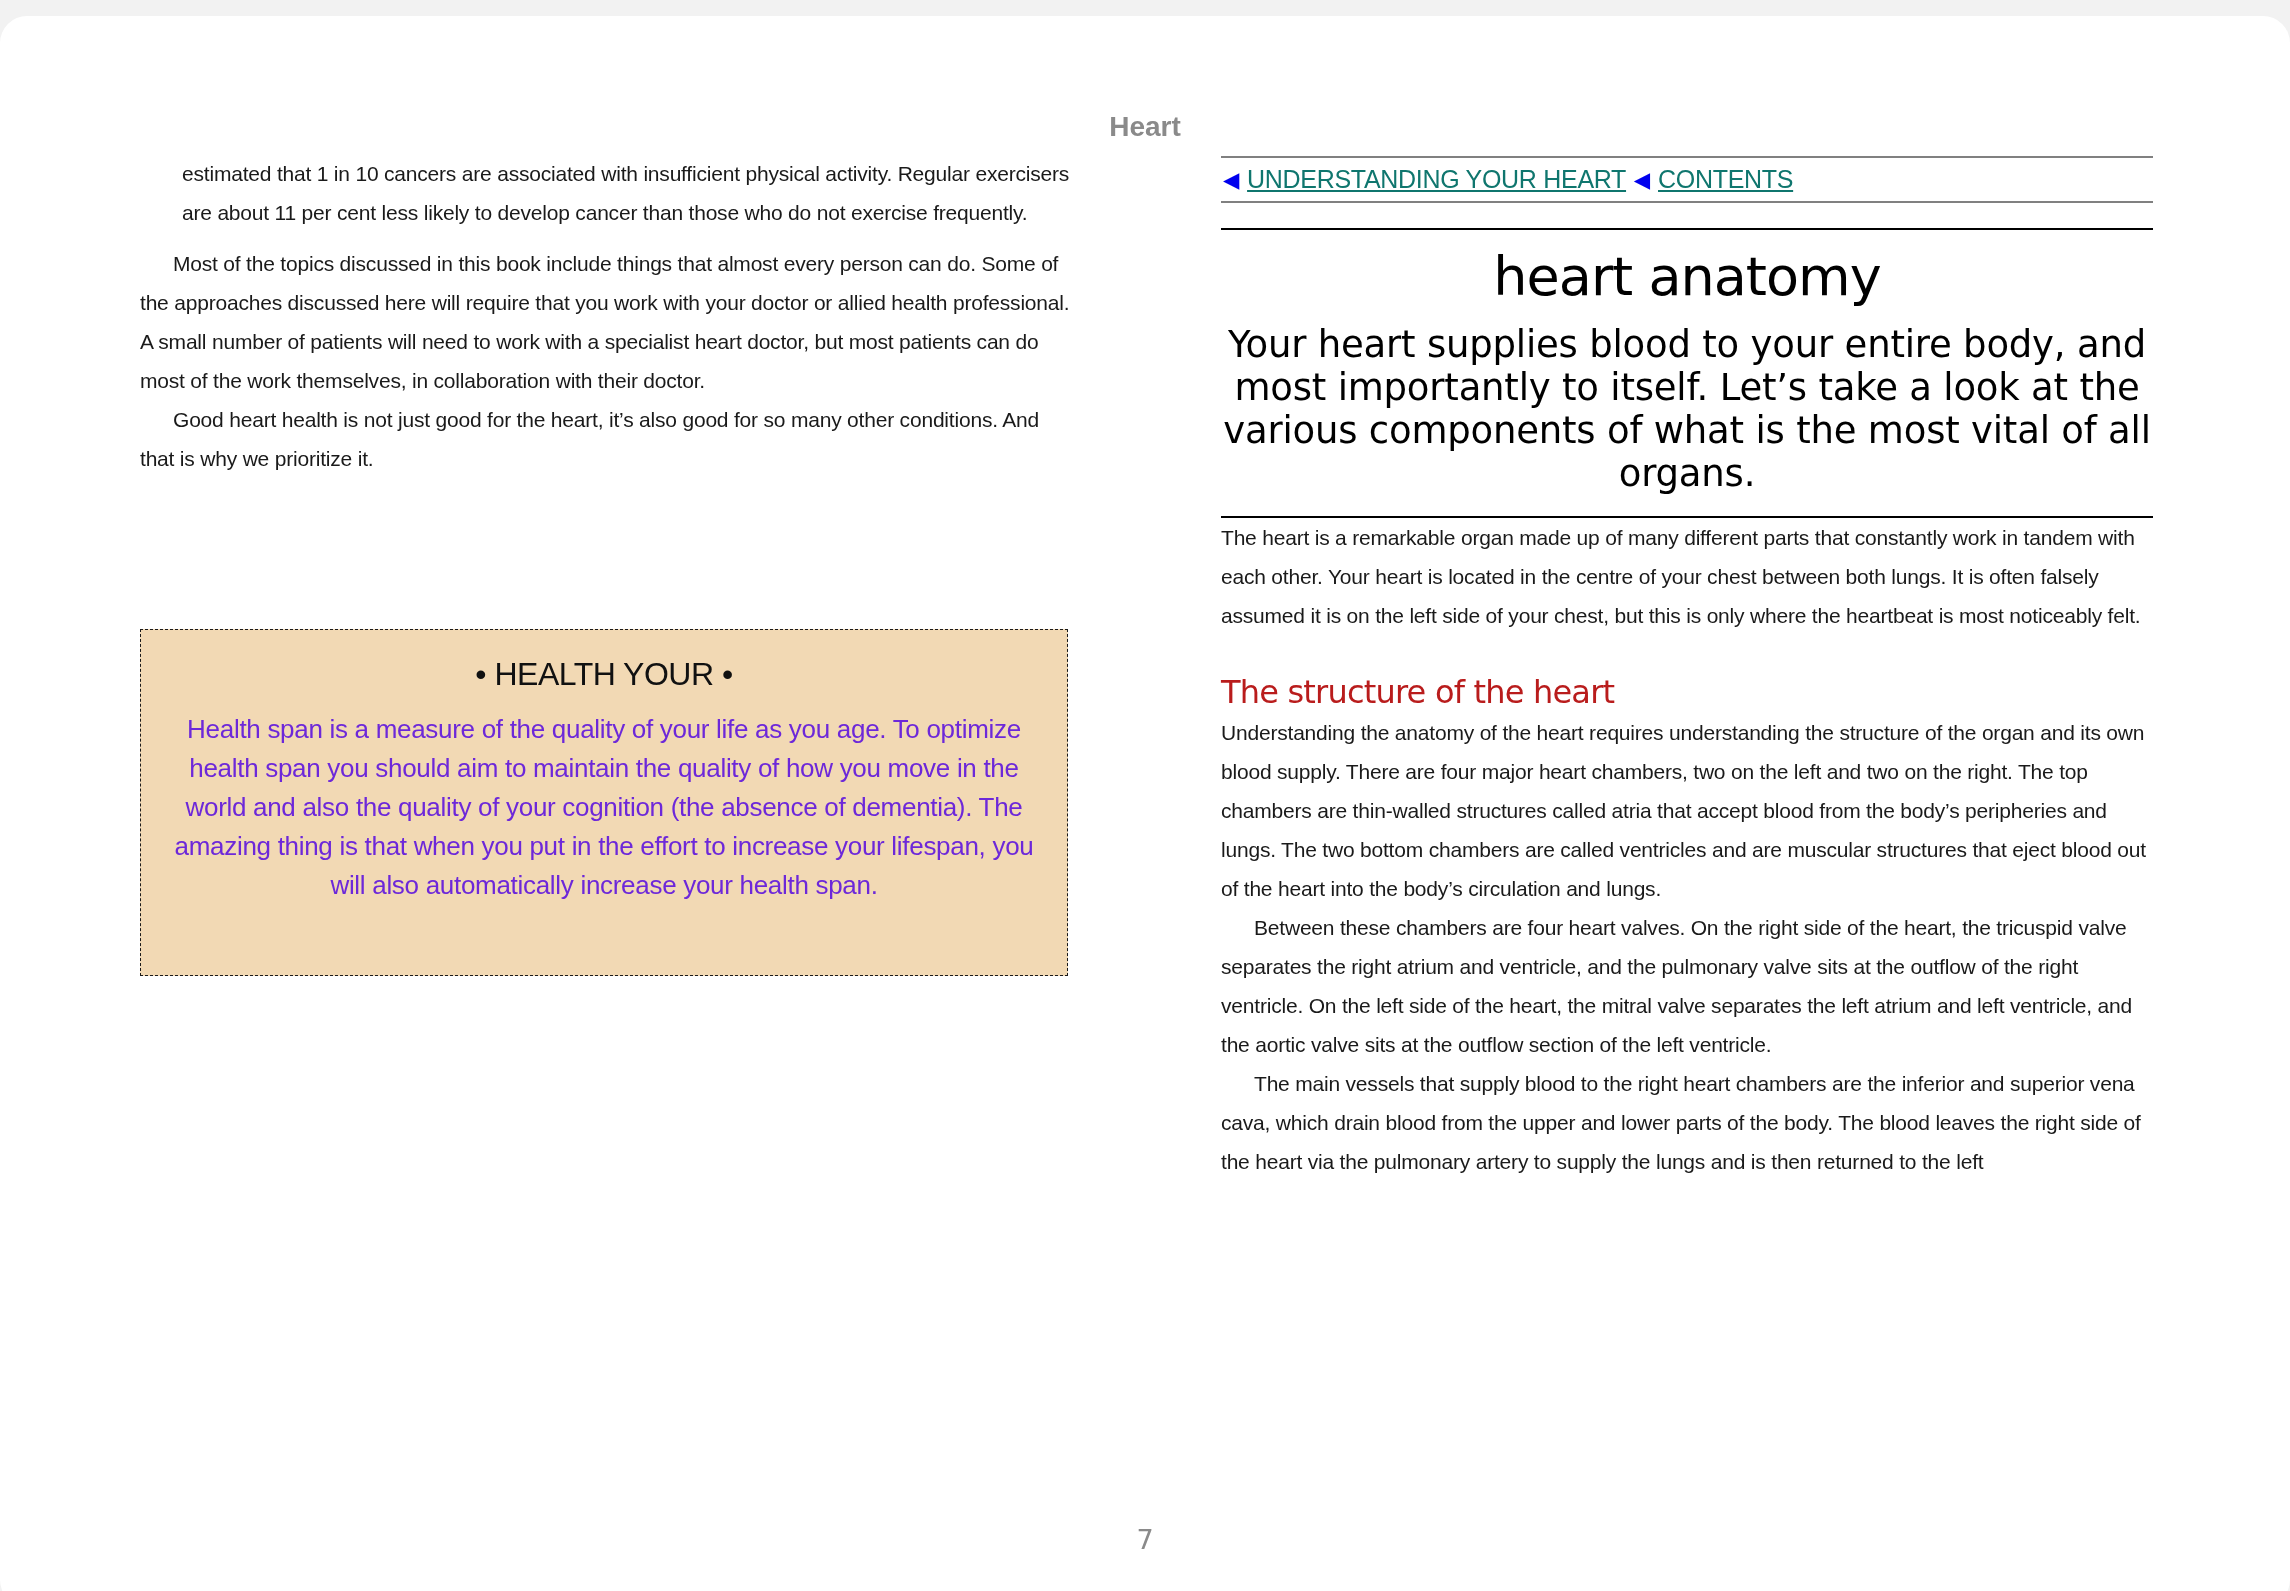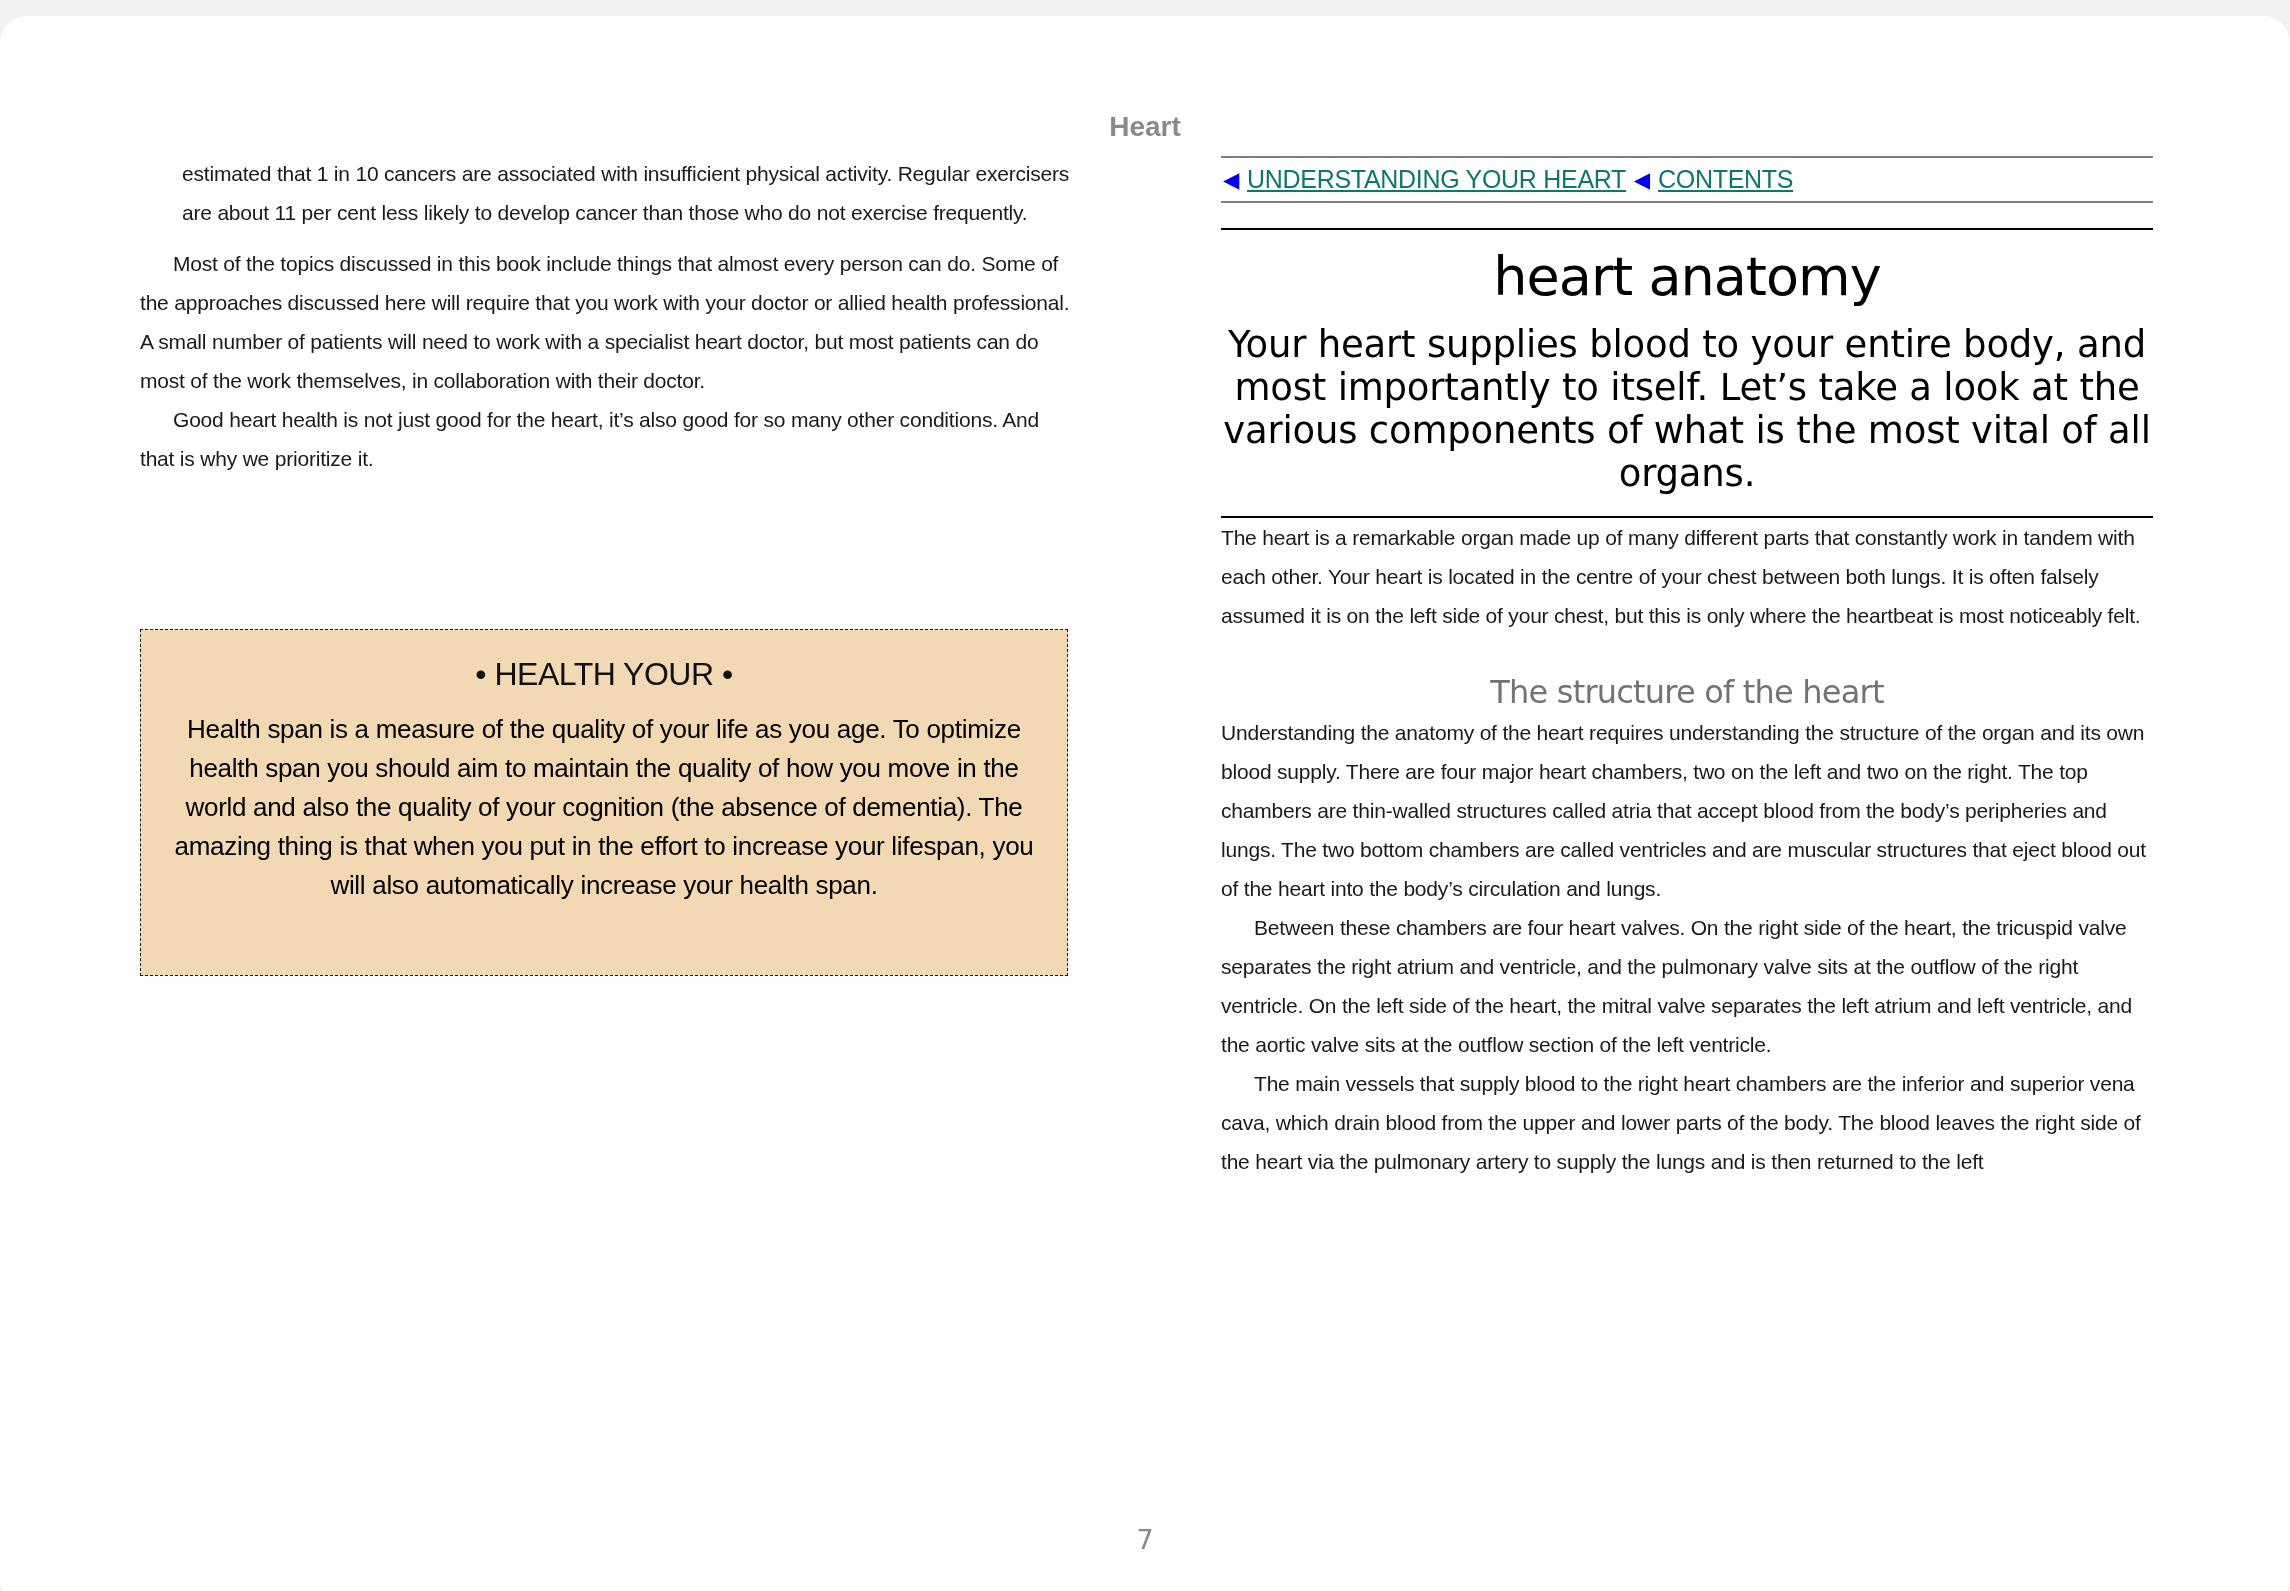--- a/index.html
+++ b/index.html
@@ -53,21 +53,21 @@
       text-align: center;
     }
     .callout-title {
       font-family: "Liberation Sans Narrow", "Liberation Sans", sans-serif;
       font-size: 32px; font-weight: normal; color: #111;
       margin: 0 0 13.6px 0; line-height: 43px;
       letter-spacing: -0.5px;
     }
     .callout-text {
       font-family: "Liberation Sans", sans-serif;
-      font-size: 26px; line-height: 39px; color: #000000; margin: 0;
+      font-size: 26px; line-height: 39px; color: #6d28d9; margin: 0;
       letter-spacing: -0.3px;
     }
     .nav-bar {
       border-top: 2.9px solid #808080;
       border-bottom: 2.9px solid #808080;
       height: 43px;
       display: flex; align-items: center;
       font-family: "Liberation Sans", sans-serif;
       font-size: 25px;
     }
@@ -93,22 +93,22 @@
     }
     .chapter-subtitle {
       font-family: "DejaVu Sans", sans-serif;
       font-size: 37px; font-weight: normal; color: #000;
       margin: 11.6px 0 0 0; line-height: 43px;
       letter-spacing: -0.2px;
     }
     .intro { }
     .section-heading {
       font-family: "DejaVu Sans", sans-serif;
-      font-size: 32px; font-weight: normal; color: #737373;
-      margin: 37px 0 0 0; line-height: 41px; letter-spacing: -0.8px; text-align: center;
+      font-size: 32px; font-weight: normal; color: #b91c1c;
+      margin: 37px 0 0 0; line-height: 41px; letter-spacing: -0.8px;
     }
   </style>
 </head>
 <body>
 
 <div class="page">
 
   <div class="running-head">Heart</div>
 
   <div class="col-left">

